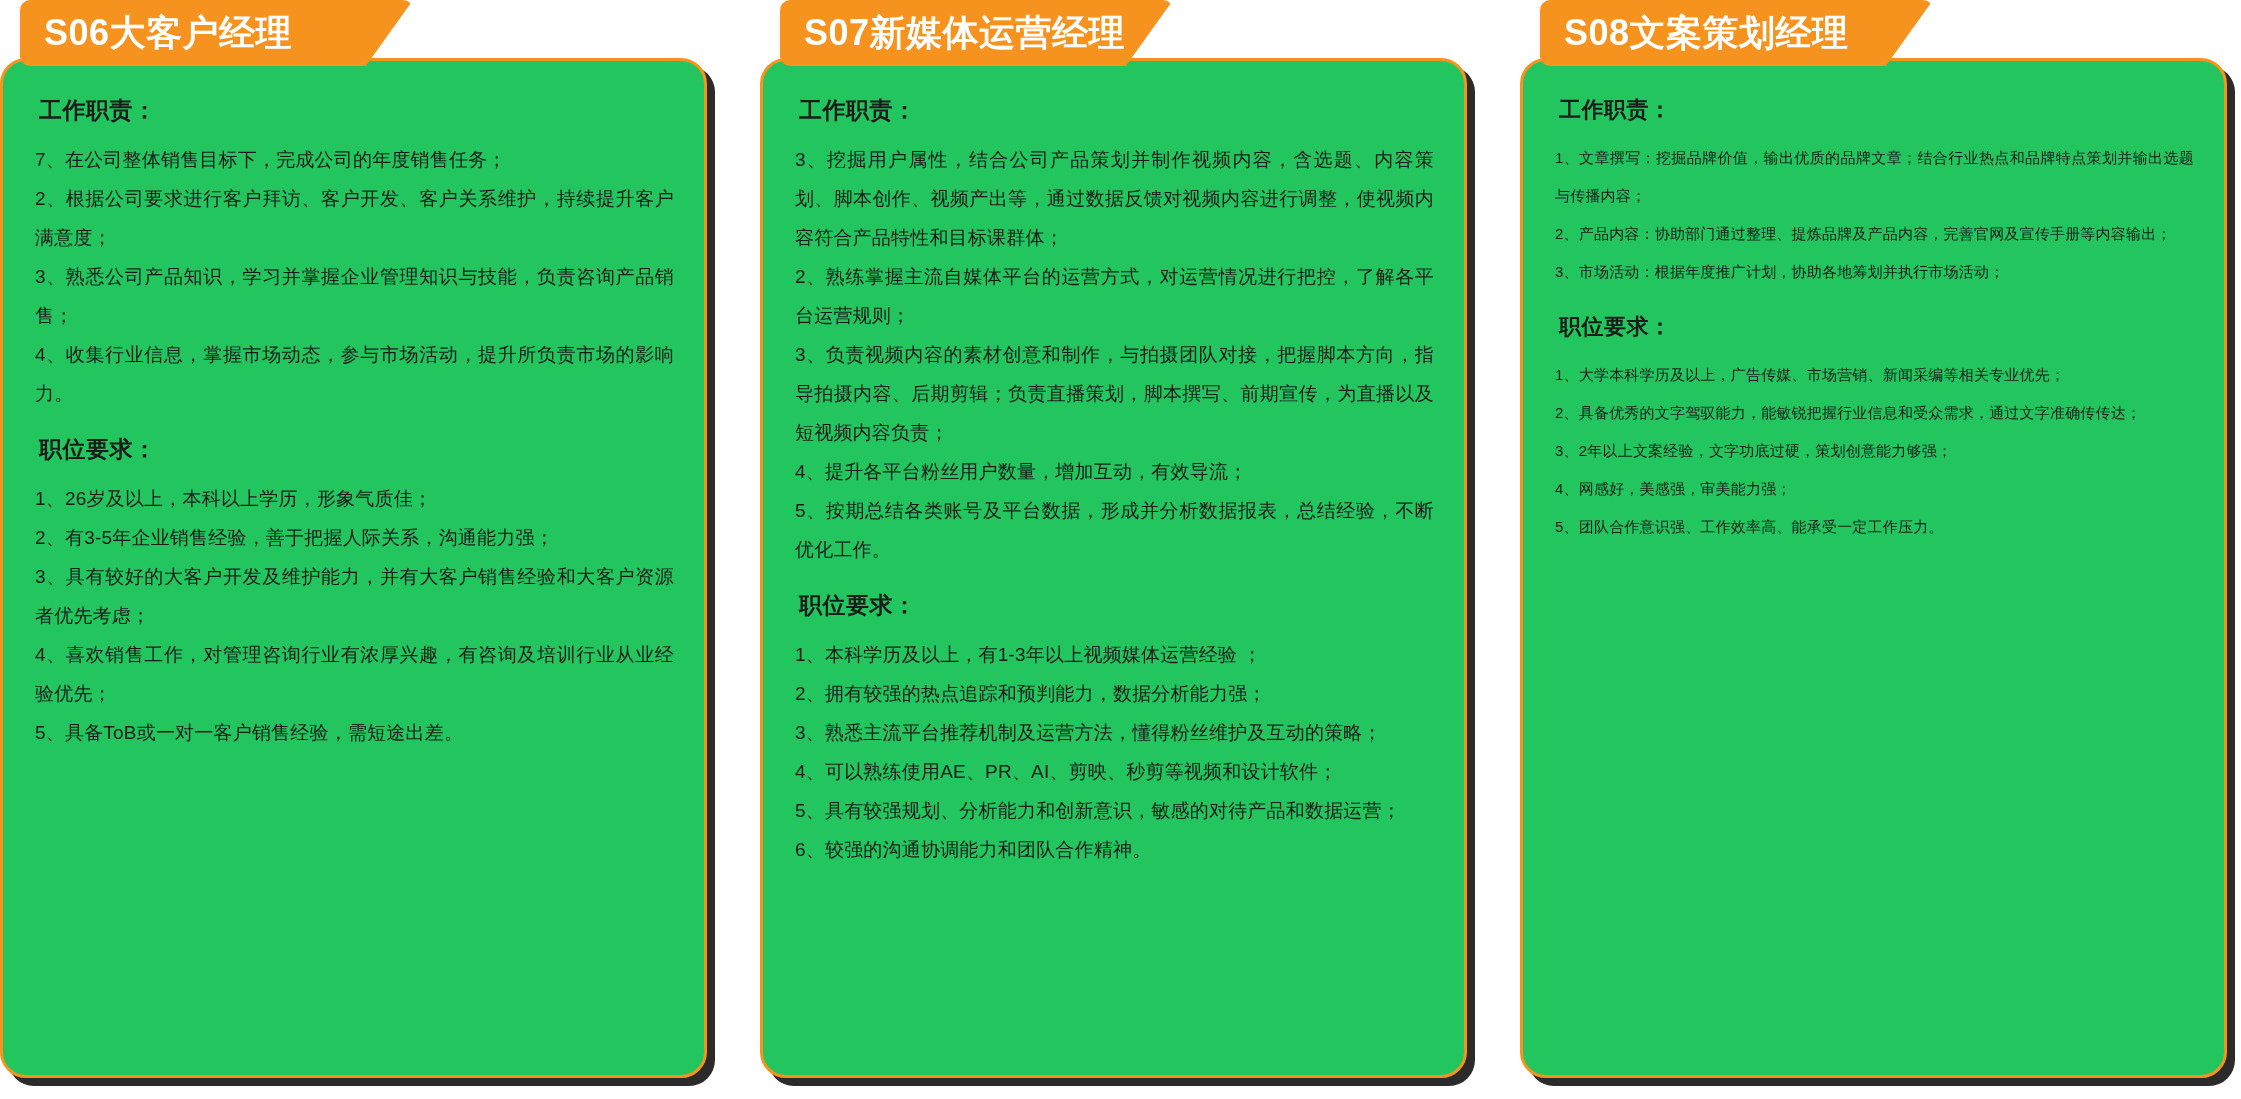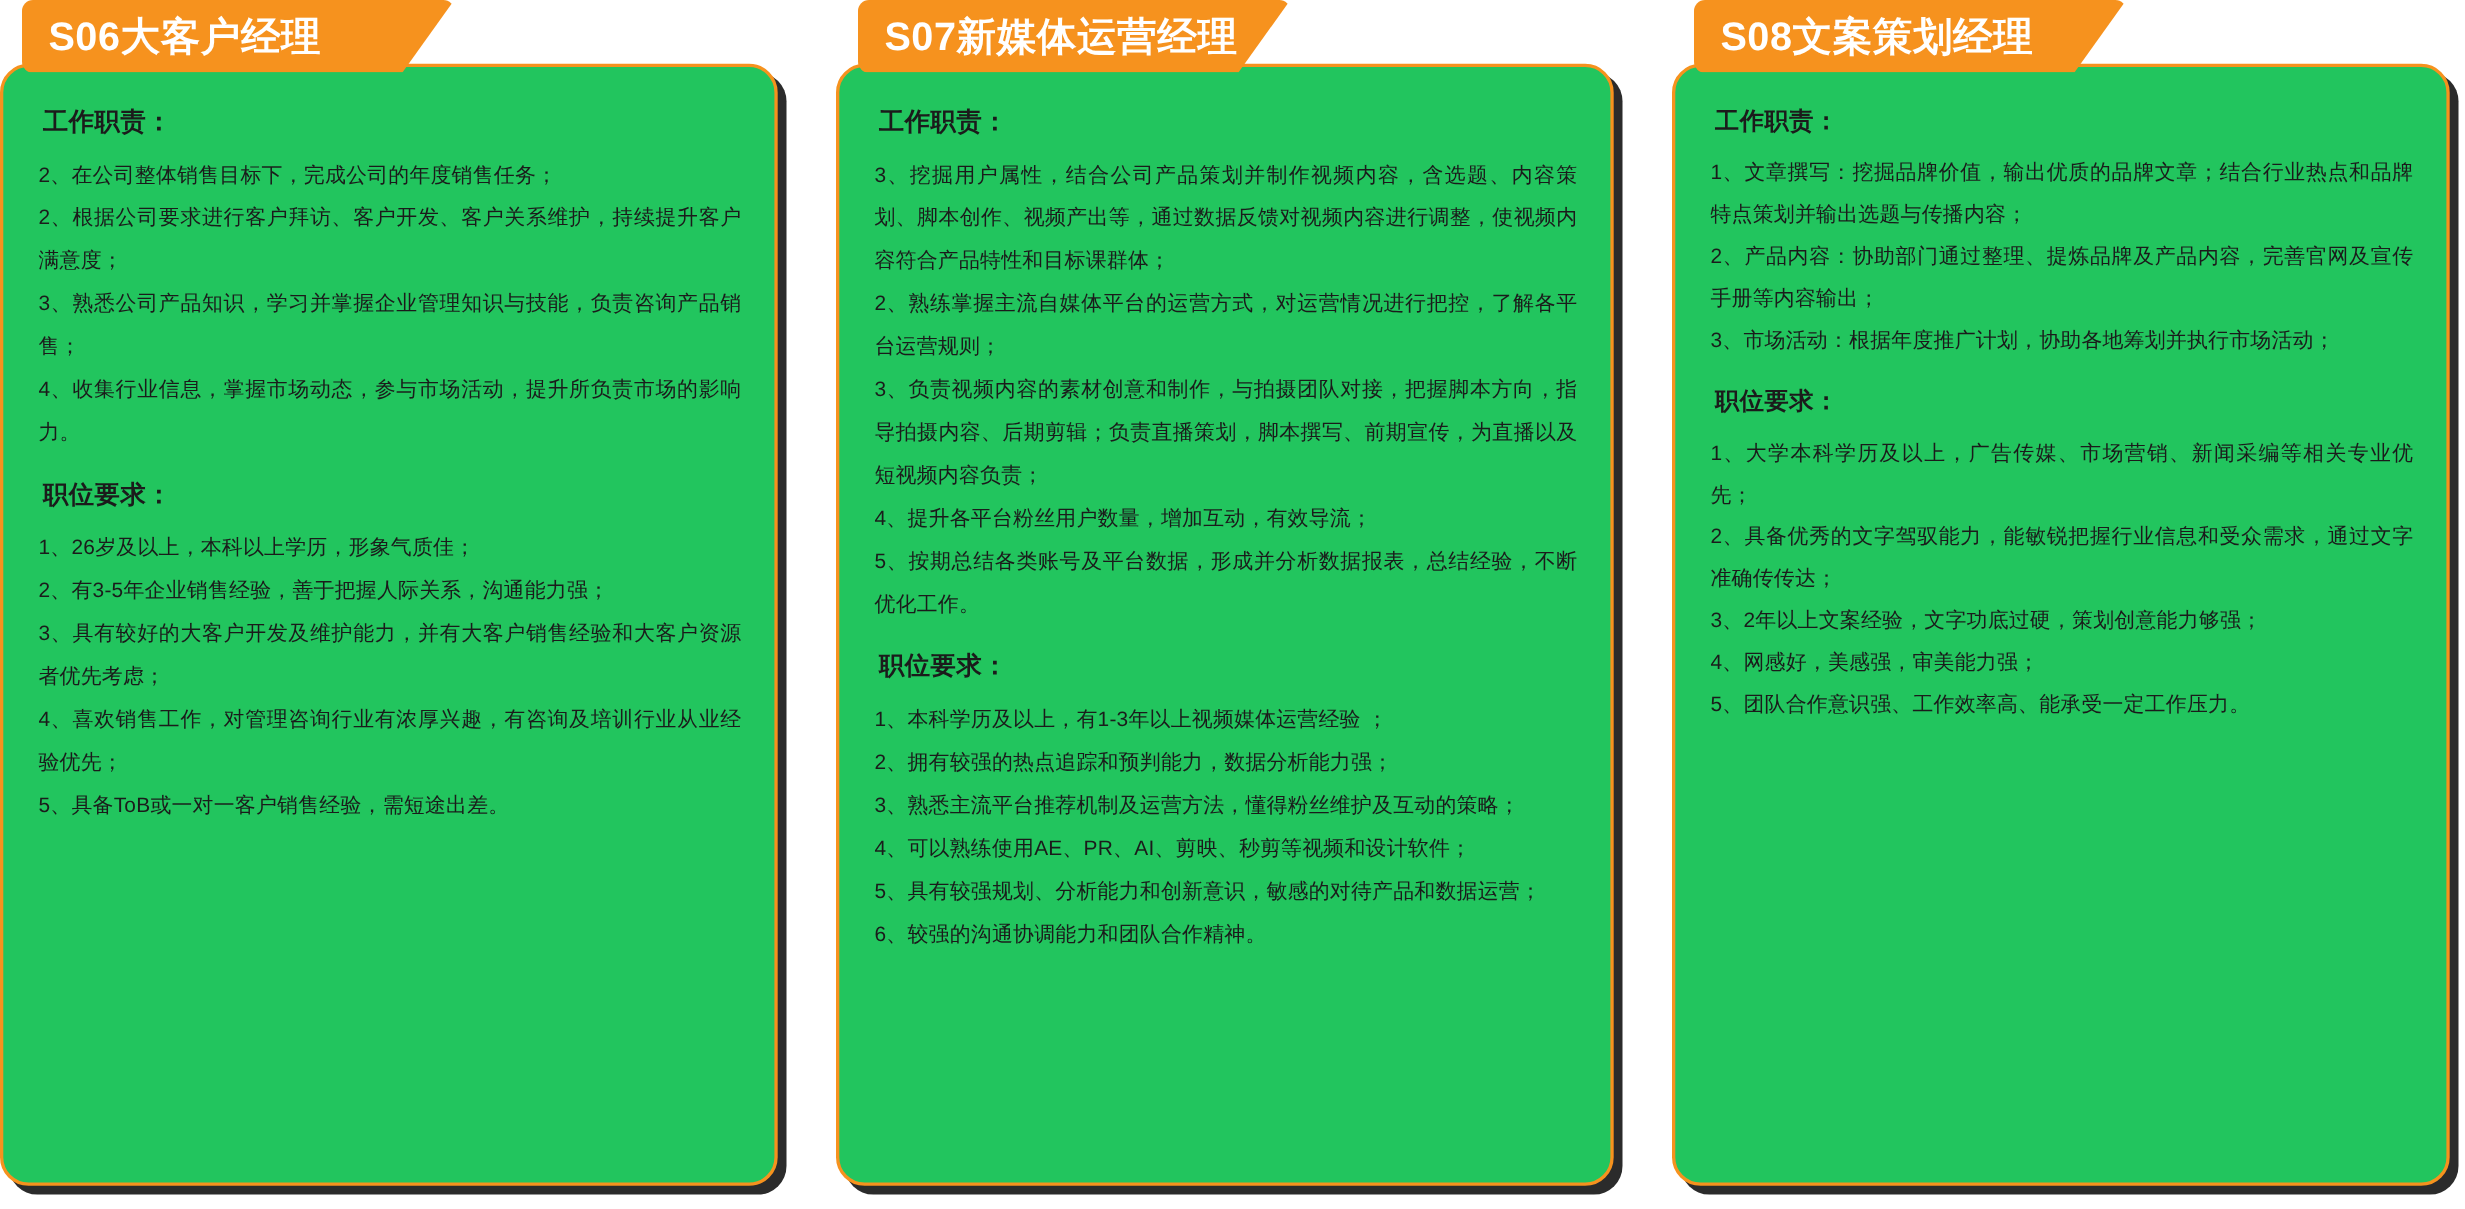--- a/index.html
+++ b/index.html
@@ -109,39 +109,39 @@
   ul.items li {
     font-size: 19px;
     line-height: 39px;
     color: #1b1b1b;
     margin: 0 0 0 2px;
     text-align: justify;
     letter-spacing: 0.2px;
   }
 
   
-  .card.compact ul.items li { line-height: 38px; font-size: 19px; }
+  .card.compact ul.items li { line-height: 38px; font-size: 15px; }
   .card.compact .section-title { font-size: 22px; }
 </style>
 </head>
 <body>
 
 <div class="board">
 
   <div class="card">
     <div class="card-header">
       <div class="banner"></div>
       <span class="title">S06大客户经理</span>
     </div>
     <div class="card-body-wrap">
       <div class="card-body-shadow"></div>
       <div class="card-body">
         <div class="section-title">工作职责：</div>
         <ul class="items">
-          <li>2、在公司整体销售目标下，完成公司的年度销售任务；</li>
+          <li>7、在公司整体销售目标下，完成公司的年度销售任务；</li>
           <li>2、根据公司要求进行客户拜访、客户开发、客户关系维护，持续提升客户满意度；</li>
           <li>3、熟悉公司产品知识，学习并掌握企业管理知识与技能，负责咨询产品销售；</li>
           <li>4、收集行业信息，掌握市场动态，参与市场活动，提升所负责市场的影响力。</li>
         </ul>
         <div class="section-title second">职位要求：</div>
         <ul class="items">
           <li>1、26岁及以上，本科以上学历，形象气质佳；</li>
           <li>2、有3-5年企业销售经验，善于把握人际关系，沟通能力强；</li>
           <li>3、具有较好的大客户开发及维护能力，并有大客户销售经验和大客户资源者优先考虑；</li>
           <li>4、喜欢销售工作，对管理咨询行业有浓厚兴趣，有咨询及培训行业从业经验优先；</li>

